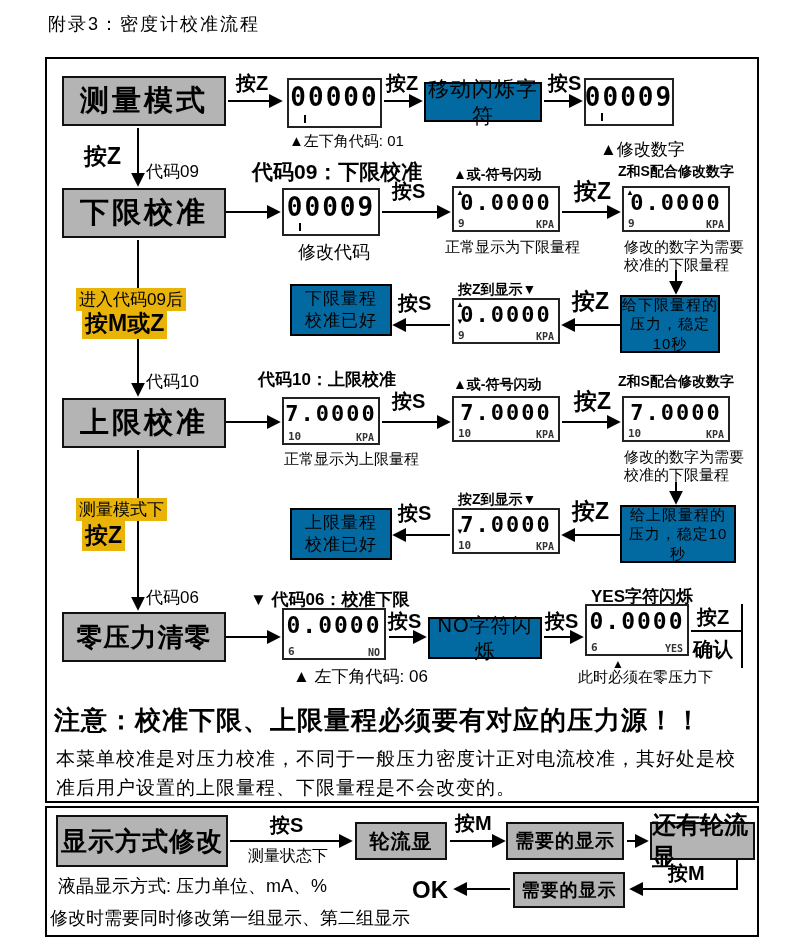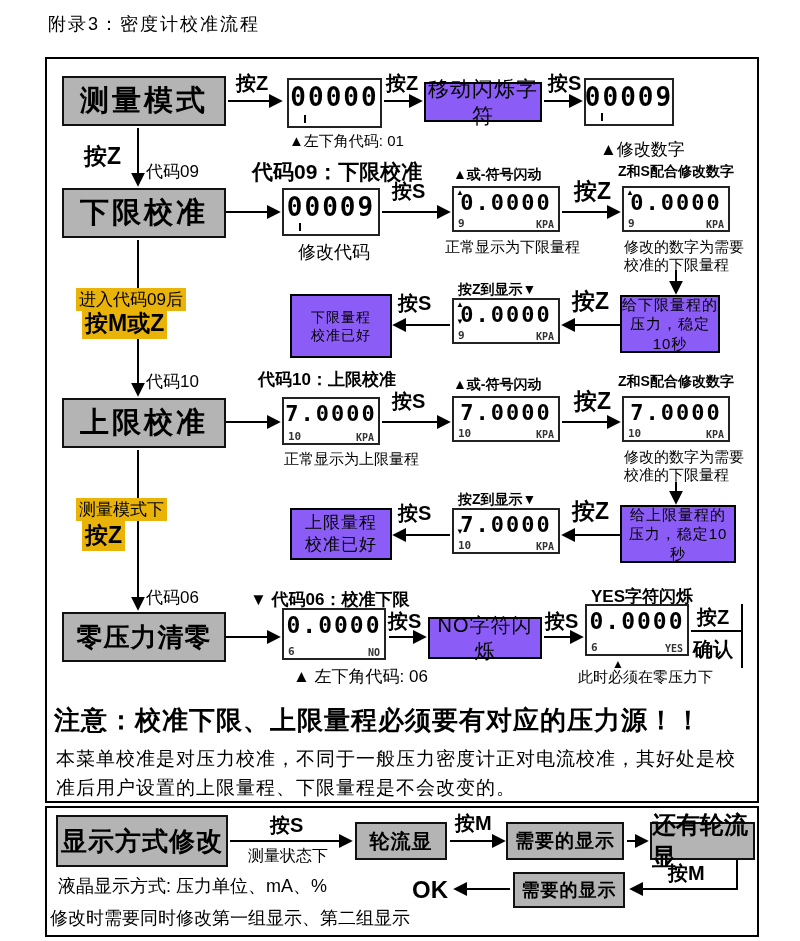--- a/index.html
+++ b/index.html
@@ -3,21 +3,21 @@
 <meta charset="utf-8">
 <style>
   html,body{margin:0;padding:0;background:#fff}
   .page{position:relative;width:800px;height:941px;background:#fff;color:#000;
         font-family:"Liberation Sans","DejaVu Sans",sans-serif;overflow:hidden}
   .doc-title{position:absolute;left:48px;top:12px;font-size:18px;font-weight:normal;letter-spacing:2px}
   .frame{position:absolute;border:2px solid #000;background:transparent}
   .wires{position:absolute;left:0;top:0;pointer-events:none}
   .gbox{position:absolute;background:#b4b4b4;border:2px solid #111;display:flex;align-items:center;
         justify-content:center;font-weight:bold;letter-spacing:3px;box-sizing:border-box}
-  .wbox{position:absolute;background:#8b5cf6;border:2px solid #000;display:flex;flex-direction:column;
+  .wbox{position:absolute;background:#0369a1;border:2px solid #000;display:flex;flex-direction:column;
         align-items:center;justify-content:center;line-height:1.3;letter-spacing:1px;box-sizing:border-box;text-align:center}
   .lcd{position:absolute;background:#fff;border:2px solid #222;box-sizing:border-box;
        display:flex;align-items:flex-start;justify-content:center}
   .val{font-family:"DejaVu Sans Mono","Liberation Mono",monospace;font-weight:bold;letter-spacing:2px;margin-top:2px}
   .code{position:absolute;left:4px;bottom:0;font-size:11px;font-family:"DejaVu Sans Mono",monospace;font-weight:bold;color:#333}
   .unit{position:absolute;right:4px;bottom:0;font-size:10px;font-family:"DejaVu Sans Mono",monospace;font-weight:bold;color:#333}
   .mk-tl{position:absolute;left:2px;top:0;font-size:8px;line-height:10px}
   .mk-l{position:absolute;left:2px;top:17px;font-size:8px;line-height:10px}
   .cur{position:absolute;left:15px;bottom:3px;width:2px;height:8px;background:#000}
   .lbl{position:absolute;white-space:nowrap;font-size:17px}
@@ -137,21 +137,21 @@
   <div class="lbl small-b" style="left:618px;top:163px">Z和S配合修改数字</div>
   <div class="lcd" style="left:622px;top:186px;width:108px;height:46px">
     <span class="mk-tl">▲</span>
     <span class="val" style="font-size:22px">0.0000</span>
     <span class="code">9</span>
     <span class="unit">KPA</span>
   </div>
   <div class="cap" style="left:624px;top:238px">修改的数字为需要</div>
   <div class="cap" style="left:624px;top:256px">校准的下限量程</div>
 
-  <div class="wbox" style="left:290px;top:294px;width:102px;height:64px;font-size:14px">
+  <div class="wbox" style="left:290px;top:284px;width:102px;height:52px;font-size:17px">
     <div>下限量程</div>
     <div>校准已好</div>
   </div>
   <div class="lbl press" style="left:398px;top:290px">按S</div>
   <div class="lbl small-b" style="left:458px;top:281px">按Z到显示▼</div>
   <div class="lcd" style="left:452px;top:298px;width:108px;height:46px">
     <span class="mk-tl">▲</span>
     <span class="mk-l">▼</span>
     <span class="val" style="font-size:22px">0.0000</span>
     <span class="code">9</span>

